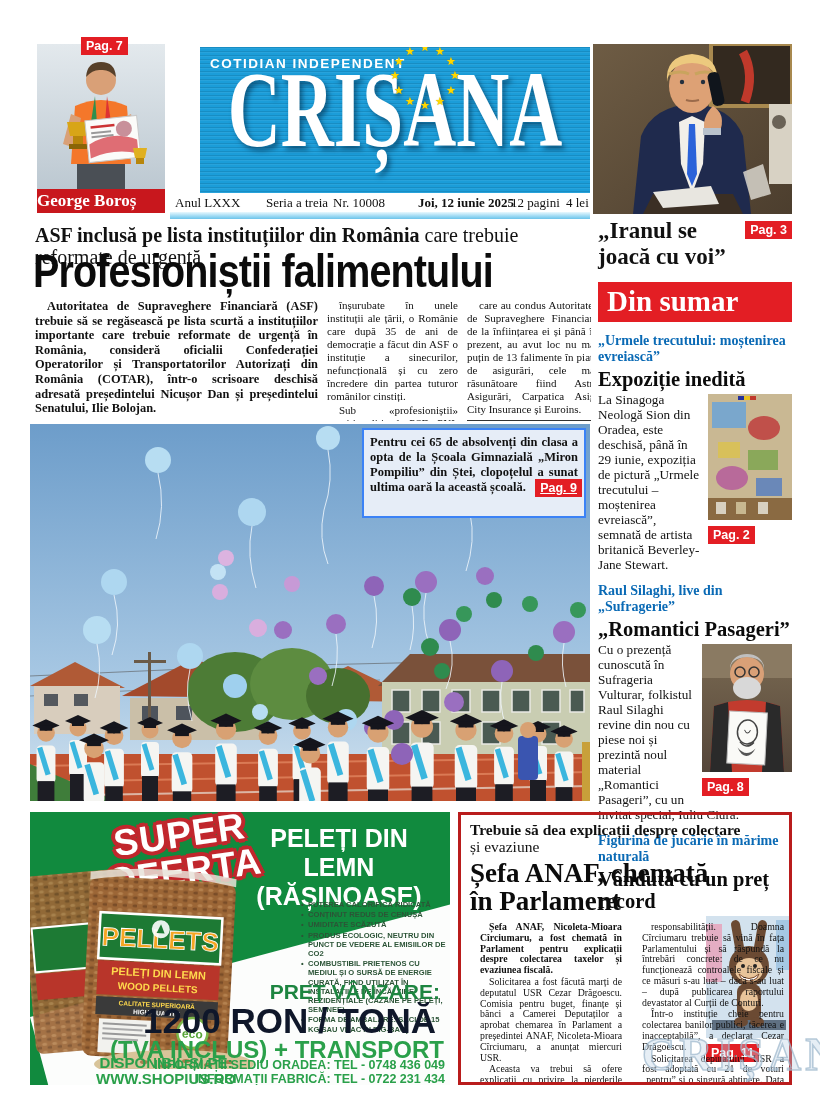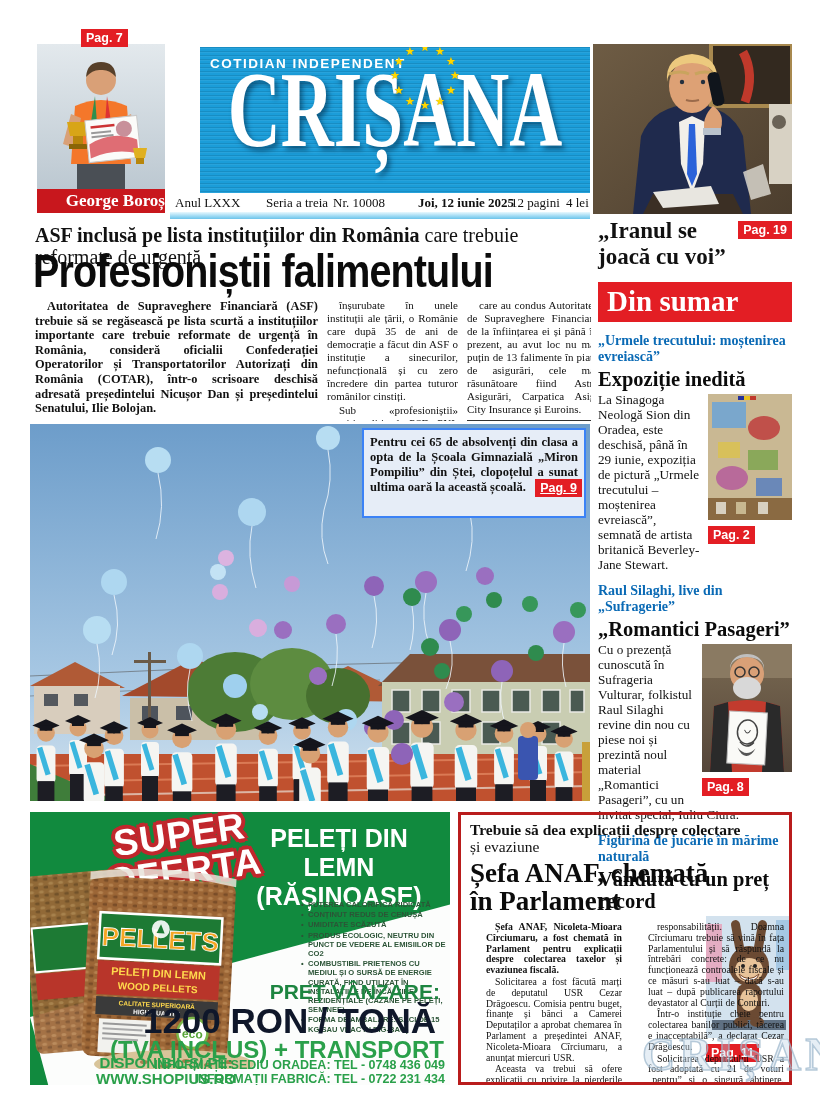--- a/index.html
+++ b/index.html
@@ -3,23 +3,23 @@
 <meta charset="utf-8">
 <style>
   html,body{margin:0;padding:0;background:#888;}
   #page{position:relative;width:820px;height:1094px;background:#fff;overflow:hidden;
         font-family:"Liberation Serif",serif;color:#111;}
   .abs{position:absolute;}
   .badge{display:inline-block;background:#e31e24;color:#fff;font:bold 12.5px/16px "Liberation Sans",sans-serif;
          padding:1px 5px;white-space:nowrap;}
   
   #boy-photo{left:37px;top:44px;width:128px;height:146px;}
-  #pag7{left:37px;top:28px;z-index:5;padding-left:44px;}
+  #pag7{left:37px;top:36px;z-index:5;padding-left:44px;}
   #george{left:37px;top:189px;width:128px;height:24px;background:#c8171d;color:#fff;
-          font:bold 17px/24px "Liberation Serif",serif;text-align:right;}
+          font:bold 17px/24px "Liberation Serif",serif;text-align:left;}
   #masthead{left:200px;top:47px;width:390px;height:146px;overflow:hidden;
             background:repeating-linear-gradient(180deg,rgba(0,0,0,.10) 0 1px,rgba(255,255,255,.06) 1px 2px,transparent 2px 4px),#1b9dd9;}
   #tagline{left:0;top:9px;width:100%;color:#fff;
            font:bold 13.5px "Liberation Sans",sans-serif;letter-spacing:1.5px;z-index:3;margin-left:10px;}
   #mast-title{left:0;top:16px;width:100%;text-align:center;color:#fff;font:bold 72px/72px "Liberation Serif",serif;
               transform:scale(1.02,1.5);transform-origin:50% 20%;z-index:2;
               text-shadow:3px 3px 4px rgba(0,40,70,.55);}
   .star{position:absolute;color:#ffd800;font-size:11px;z-index:4;text-shadow:0 0 1px #b78b00;}
   #info-row span{position:absolute;top:195px;font:13px "Liberation Serif",serif;white-space:nowrap;}
   #cyan-bar{left:170px;top:212px;width:420px;height:7px;
@@ -78,21 +78,21 @@
   #ad-contacts{position:absolute;right:5px;top:247px;text-align:right;color:#2aa04a;
                font:bold 12.5px/13.5px "Liberation Sans",sans-serif;white-space:pre-line;}
   
   #anaf{left:458px;top:812px;width:334px;height:273px;border:3px solid #b91c1c;
         padding:6px 9px;box-sizing:border-box;overflow:hidden;}
   #kicker2 .k-b{font:bold 15.5px/17px "Liberation Serif",serif;display:block;}
   #kicker2 .k-r{font:15.5px/17px "Liberation Serif",serif;display:block;}
   #headline2{font:bold 27px/28px "Liberation Serif",serif;margin:4px 0 7px 0;white-space:pre-line;color:#0b0b0b;}
   #cols2{display:flex;gap:10px;font:9.8px/10.8px "Liberation Serif",serif;text-align:justify;}
   #cols2 .c{width:152px;flex:none;}
-  #cols2 p{margin:0 0 1px 16px;text-indent:9px;}
+  #cols2 p{margin:0 0 1px 10px;text-indent:9px;}
   #cols2 .lead2{font-weight:bold;}
   #watermark{left:642px;top:1028px;font:bold 46px "Liberation Serif",serif;letter-spacing:4px;
              color:rgba(190,210,228,.38);-webkit-text-stroke:1.5px rgba(160,185,205,.75);z-index:9;}
 </style>
 </head>
 <body>
 
 <div id="page">
 
   <div class="abs" id="pag7">
@@ -345,21 +345,21 @@
     </svg>
     <div id="photo-caption">
       <span>Pentru cei 65 de absolvenți din clasa a opta de la Școala Gimnazială „Miron Pompiliu” din Ștei, clopoțelul a sunat ultima oară la această școală.</span><br><br>
       <span class="badge cap-badge">Pag. 9</span>
     </div>
   </div>
 
   <div class="abs" id="sidebar">
     <div style="position:relative">
       <div id="iran-head">„Iranul se joacă cu voi”</div>
-      <span class="badge" id="pag12">Pag. 19</span>
+      <span class="badge" id="pag12">Pag. 3</span>
     </div>
     <div id="din-sumar">Din sumar</div>
 
     <div class="side-item">
       <div class="side-kicker">„Urmele trecutului: moștenirea evreiască”</div>
       <div class="side-head">Expoziție inedită</div>
       <div class="side-fig">
         <svg width="84" height="126" viewBox="0 0 84 126">
           <rect width="84" height="126" fill="#c9b893"></rect>
           <rect x="30" y="2" width="6" height="4" fill="#26339b"></rect>

